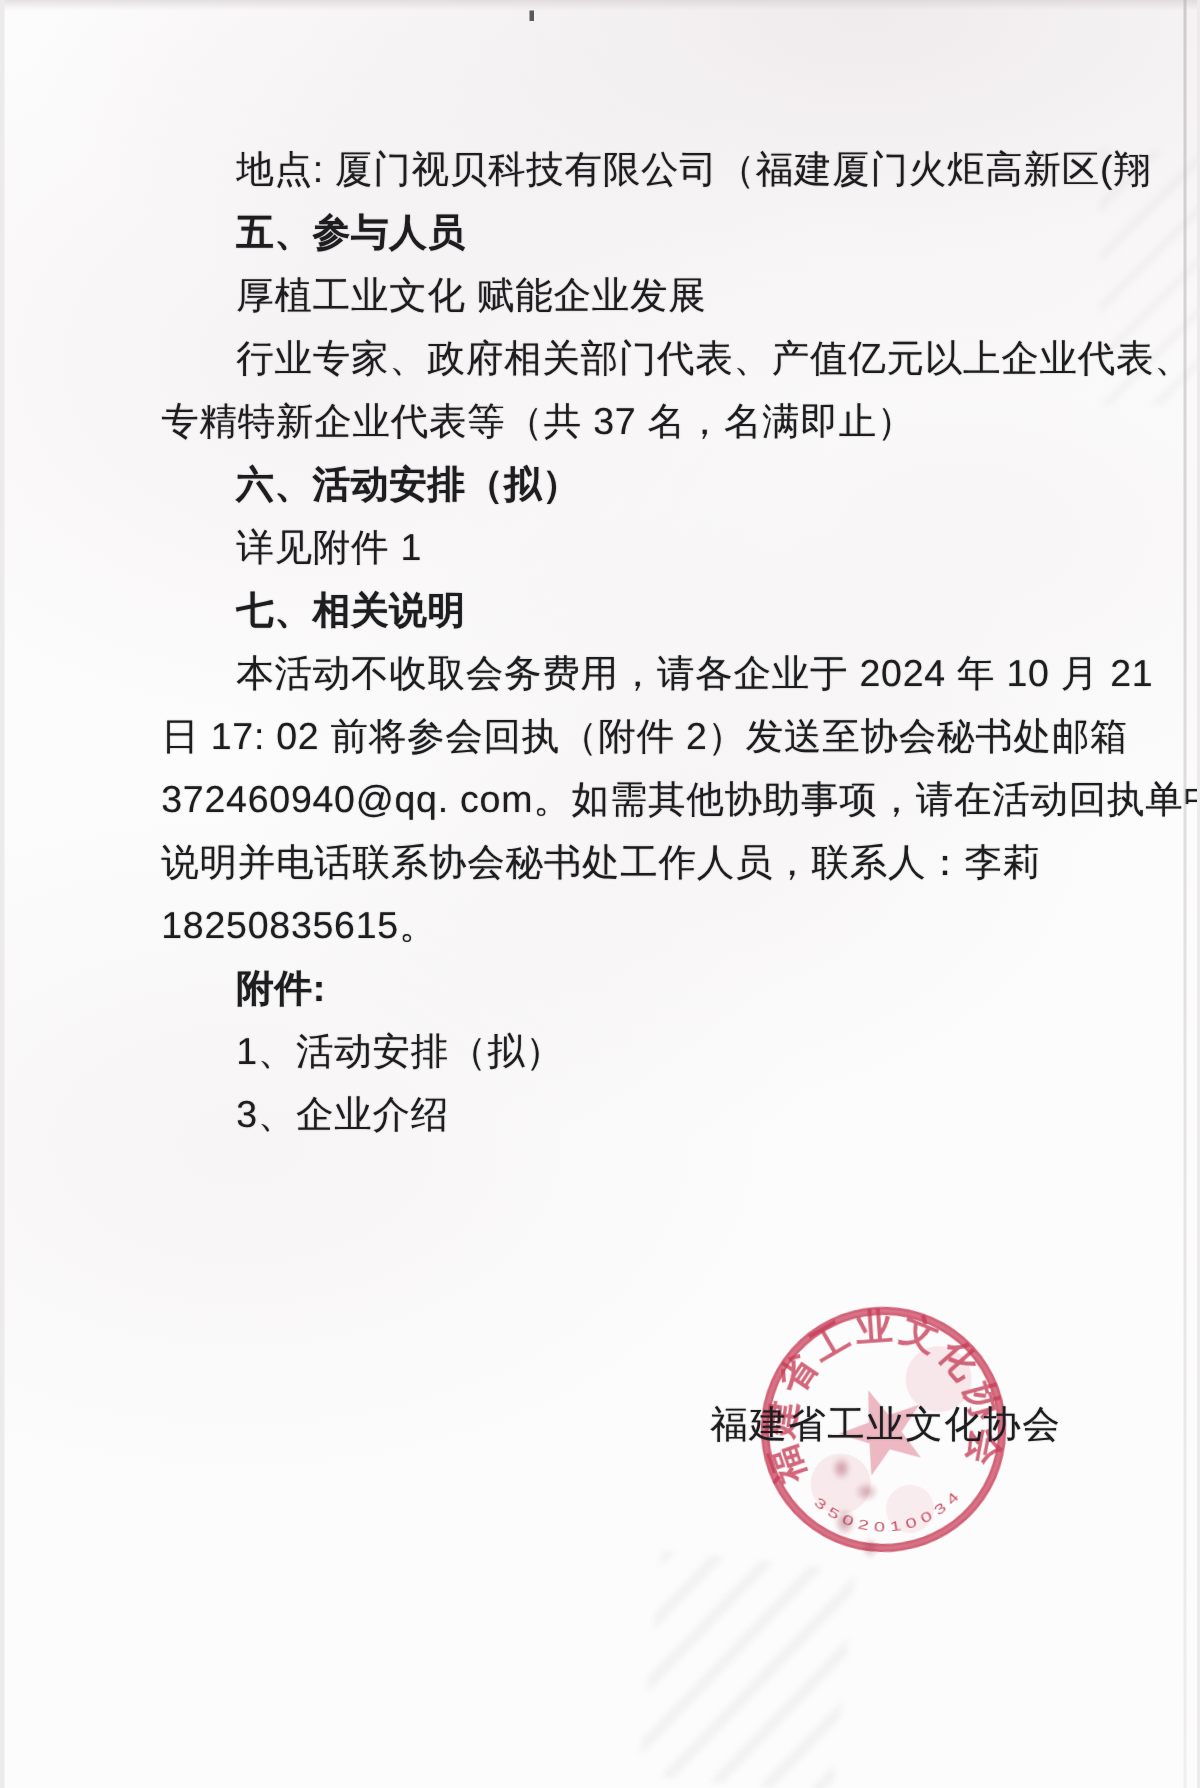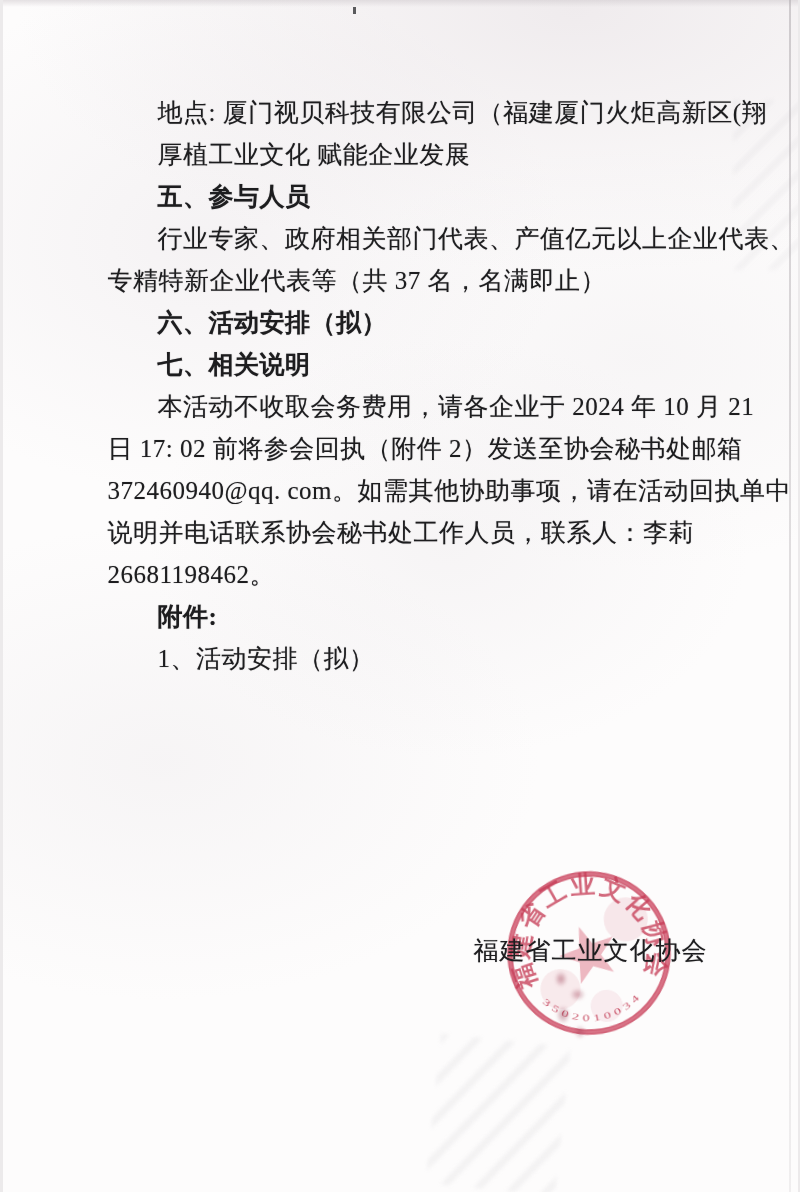--- a/index.html
+++ b/index.html
@@ -7,21 +7,21 @@
     padding: 0;
     background: #eceaeb;
   }
   .page {
     position: relative;
     width: 795px;
     height: 1192px;
     margin: 0 auto;
     overflow: hidden;
     color: #1d1d1f;
-    font-family: Liberation Serif, serif;
+    font-family: Liberation Sans, sans-serif;
     background:
       linear-gradient(180deg, rgba(208,202,206,0.55) 0px, rgba(208,202,206,0.0) 7px),
       radial-gradient(900px 420px at 72% 1%, rgba(226,219,223,0.50), rgba(226,219,223,0) 62%),
       radial-gradient(520px 380px at 26% 20%, rgba(229,224,228,0.35), rgba(229,224,228,0) 68%),
       radial-gradient(430px 300px at 56% 46%, rgba(231,227,230,0.30), rgba(231,227,230,0) 70%),
       radial-gradient(540px 340px at 20% 64%, rgba(229,225,228,0.28), rgba(229,225,228,0) 70%),
       radial-gradient(500px 300px at 80% 30%, rgba(230,226,229,0.25), rgba(230,226,229,0) 70%),
       #fdfcfc;
   }
   
@@ -134,33 +134,35 @@
 
 <div class="page">
 
   <div class="bleed bleed-bottom"></div>
   <div class="bleed bleed-topright"></div>
   <div class="speck"></div>
   <div class="edge-shadow"></div>
 
   <div class="doc-text">
     <div class="line indent">地点: 厦门视贝科技有限公司（福建厦门火炬高新区(翔</div>
+    <div class="line indent heading">五、参与人员</div>
     <div class="line indent">厚植工业文化 赋能企业发展</div>
-    <div class="line indent heading">五、参与人员</div>
     <div class="line indent">行业专家、政府相关部门代表、产值亿元以上企业代表、</div>
     <div class="line">专精特新企业代表等（共 37 名，名满即止）</div>
     <div class="line indent heading">六、活动安排（拟）</div>
+    <div class="line indent">详见附件 1</div>
     <div class="line indent heading">七、相关说明</div>
     <div class="line indent">本活动不收取会务费用，请各企业于 2024 年 10 月 21</div>
     <div class="line">日 17: 02 前将参会回执（附件 2）发送至协会秘书处邮箱</div>
     <div class="line">372460940@qq. com。如需其他协助事项，请在活动回执单中</div>
     <div class="line">说明并电话联系协会秘书处工作人员，联系人：李莉</div>
-    <div class="line">26681198462。</div>
+    <div class="line">18250835615。</div>
     <div class="line indent heading">附件:</div>
     <div class="line indent">1、活动安排（拟）</div>
+    <div class="line indent">3、企业介绍</div>
   </div>
 
   <svg class="stamp" viewBox="0 0 172 172" xmlns="http://www.w3.org/2000/svg">
     <defs>
       <path id="ringPath" d="M 29.6 106.5 A 60 60 0 1 1 142.4 106.5" fill="none"></path>
       <path id="serialPath" d="M 33.9 129.7 A 68 68 0 0 0 138.1 129.7" fill="none"></path>
     </defs>
 
     <circle cx="125" cy="55" r="22" fill="rgba(214,110,130,0.16)"></circle>
     <circle cx="55" cy="120" r="20" fill="rgba(214,110,130,0.14)"></circle>

